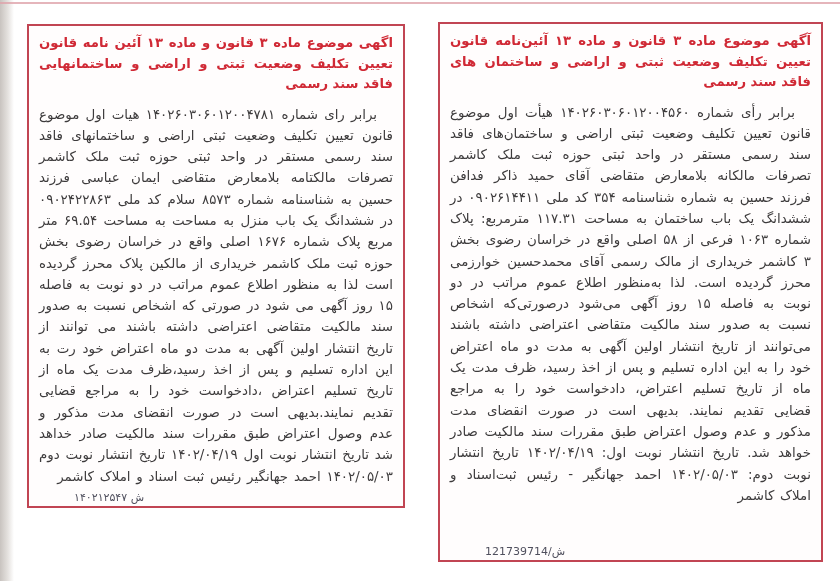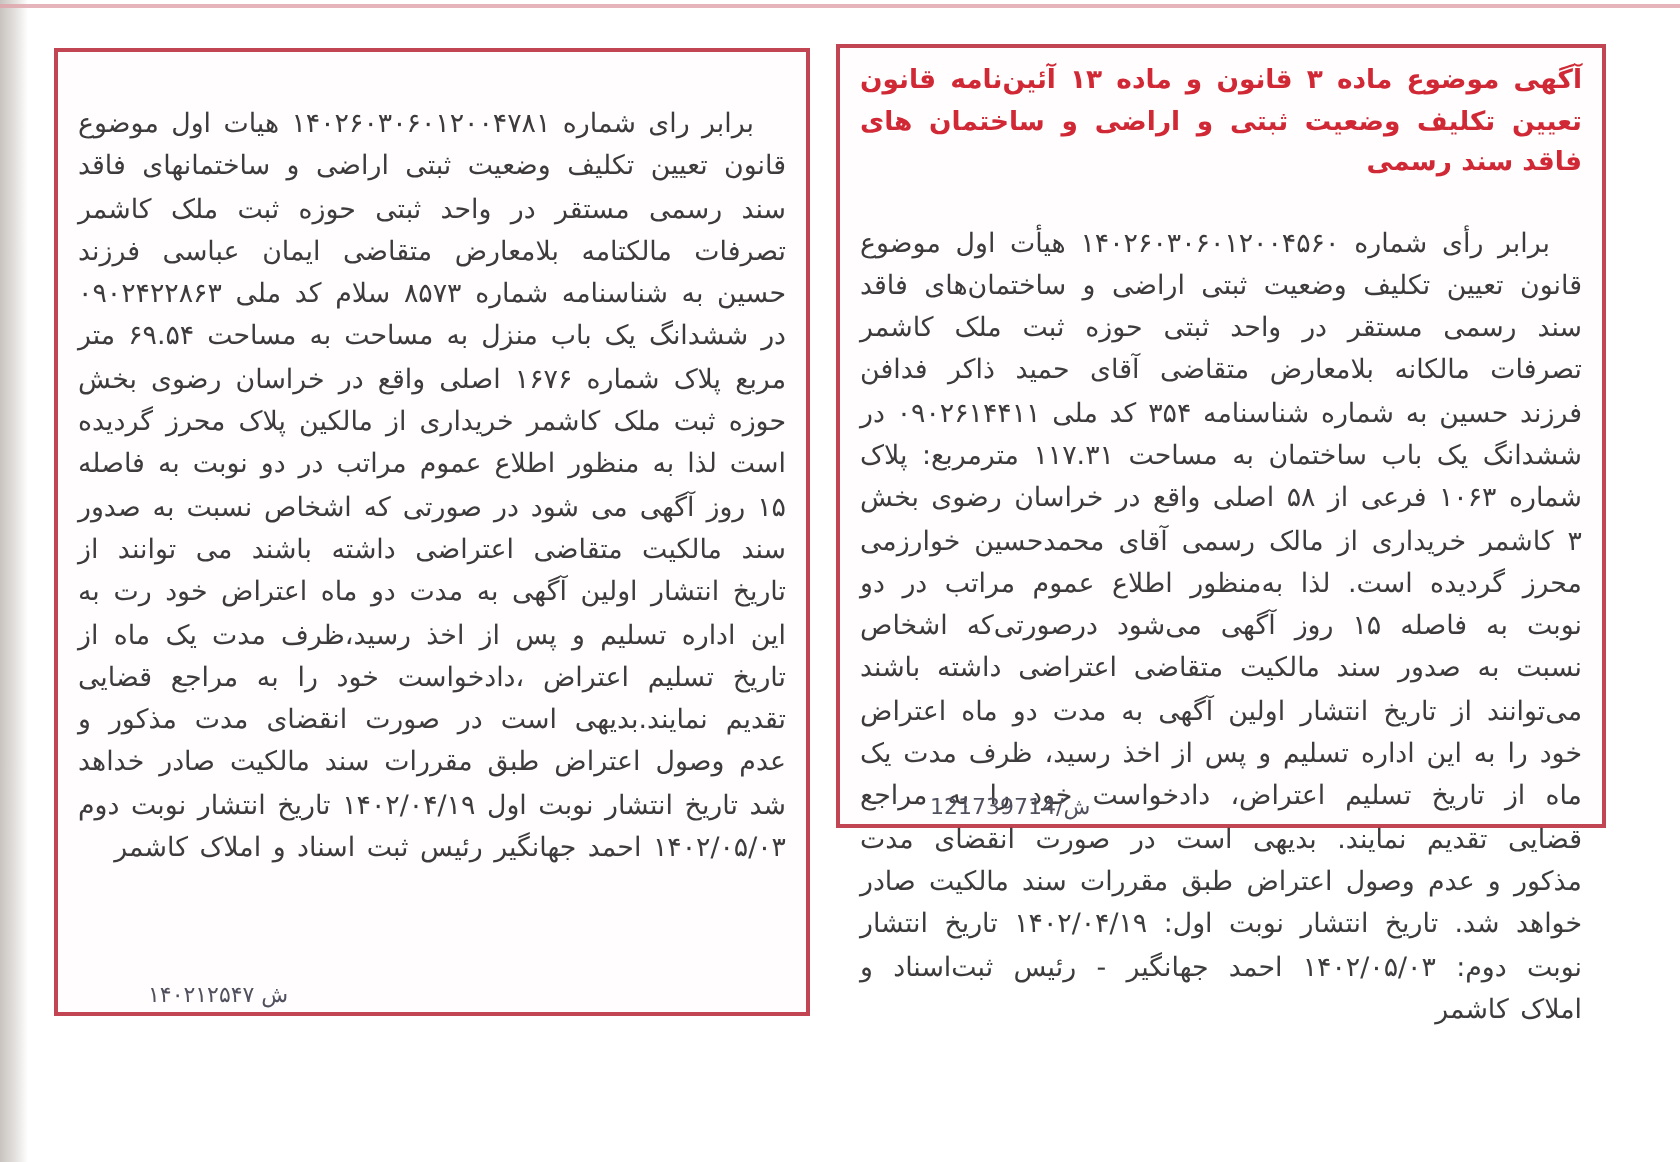--- a/index.html
+++ b/index.html
@@ -16,46 +16,47 @@
     position:absolute;left:0;top:2px;width:840px;height:2px;
     background:#dfa3aa;opacity:.8;
   }
   .notice{
     position:absolute;box-sizing:border-box;background:#fffdfd;
     border:2px solid #c14553;
     padding:7px 10px 20px 10px;
     direction:rtl;
   }
   .notice-left{left:27px;top:24px;width:378px;height:484px;}
-  .notice-right{left:418px;top:22px;width:385px;height:392px;}
+  .notice-right{left:438px;top:22px;width:385px;height:540px;}
   .notice-title{
     color:#d02935;font-weight:bold;
     font-size:13.2px;line-height:20.5px;
     text-align:justify;
   }
   .notice-body{
-    margin-top:19px;color:#3d3b3c;
+    margin-top:9px;color:#3d3b3c;
     font-size:13.4px;line-height:21.3px;
     text-align:justify;text-indent:16px;
     word-spacing:1.5px;
   }
   .notice-ref{
     position:absolute;left:7px;bottom:2px;
     direction:rtl;font-size:11px;color:#50505e;
     letter-spacing:.5px;
     margin-left:38px;
   }
 </style>
 </head>
 <body>
 
 <div class="scan-edge"></div>
 <div class="top-rule"></div>
 
 <article class="notice notice-left">
+  <header class="notice-title">اگهی موضوع ماده ۳ قانون و ماده ۱۳ آئین نامه قانون تعیین تکلیف وضعیت ثبتی و اراضی و ساختمانهایی فاقد سند رسمی</header>
   <p class="notice-body">برابر رای شماره ۱۴۰۲۶۰۳۰۶۰۱۲۰۰۴۷۸۱ هیات اول موضوع قانون تعیین تکلیف وضعیت ثبتی اراضی و ساختمانهای فاقد سند رسمی مستقر در واحد ثبتی حوزه ثبت ملک کاشمر تصرفات مالکتامه بلامعارض متقاضی ایمان عباسی فرزند حسین به شناسنامه شماره ۸۵۷۳ سلام کد ملی ۰۹۰۲۴۲۲۸۶۳ در ششدانگ یک باب منزل به مساحت به مساحت ۶۹.۵۴ متر مربع پلاک شماره ۱۶۷۶ اصلی واقع در خراسان رضوی بخش حوزه ثبت ملک کاشمر خریداری از مالکین پلاک محرز گردیده است لذا به منظور اطلاع عموم مراتب در دو نوبت به فاصله ۱۵ روز آگهی می شود در صورتی که اشخاص نسبت به صدور سند مالکیت متقاضی اعتراضی داشته باشند می توانند از تاریخ انتشار اولین آگهی به مدت دو ماه اعتراض خود رت به این اداره تسلیم و پس از اخذ رسید،ظرف مدت یک ماه از تاریخ تسلیم اعتراض ،دادخواست خود را به مراجع قضایی تقدیم نمایند.بدیهی است در صورت انقضای مدت مذکور و عدم وصول اعتراض طبق مقررات سند مالکیت صادر خداهد شد تاریخ انتشار نوبت اول ۱۴۰۲/۰۴/۱۹ تاریخ انتشار نوبت دوم ۱۴۰۲/۰۵/۰۳ احمد جهانگیر رئیس ثبت اسناد و املاک کاشمر</p>
   <div class="notice-ref">ش ۱۴۰۲۱۲۵۴۷</div>
 </article>
 
 <article class="notice notice-right">
   <header class="notice-title">آگهی موضوع ماده ۳ قانون و ماده ۱۳ آئین‌نامه قانون تعیین تکلیف وضعیت ثبتی و اراضی و ساختمان های فاقد سند رسمی</header>
   <p class="notice-body">برابر رأی شماره ۱۴۰۲۶۰۳۰۶۰۱۲۰۰۴۵۶۰ هیأت اول موضوع قانون تعیین تکلیف وضعیت ثبتی اراضی و ساختمان‌های فاقد سند رسمی مستقر در واحد ثبتی حوزه ثبت ملک کاشمر تصرفات مالکانه بلامعارض متقاضی آقای حمید ذاکر فدافن فرزند حسین به شماره شناسنامه ۳۵۴ کد ملی ۰۹۰۲۶۱۴۴۱۱ در ششدانگ یک باب ساختمان به مساحت ۱۱۷.۳۱ مترمربع: پلاک شماره ۱۰۶۳ فرعی از ۵۸ اصلی واقع در خراسان رضوی بخش ۳ کاشمر خریداری از مالک رسمی آقای محمدحسین خوارزمی محرز گردیده است. لذا به‌منظور اطلاع عموم مراتب در دو نوبت به فاصله ۱۵ روز آگهی می‌شود درصورتی‌که اشخاص نسبت به صدور سند مالکیت متقاضی اعتراضی داشته باشند می‌توانند از تاریخ انتشار اولین آگهی به مدت دو ماه اعتراض خود را به این اداره تسلیم و پس از اخذ رسید، ظرف مدت یک ماه از تاریخ تسلیم اعتراض، دادخواست خود را به مراجع قضایی تقدیم نمایند. بدیهی است در صورت انقضای مدت مذکور و عدم وصول اعتراض طبق مقررات سند مالکیت صادر خواهد شد. تاریخ انتشار نوبت اول: ۱۴۰۲/۰۴/۱۹ تاریخ انتشار نوبت دوم: ۱۴۰۲/۰۵/۰۳ احمد جهانگیر - رئیس ثبت‌اسناد و املاک کاشمر</p>
   <div class="notice-ref">ش/121739714</div>
 </article>
 

